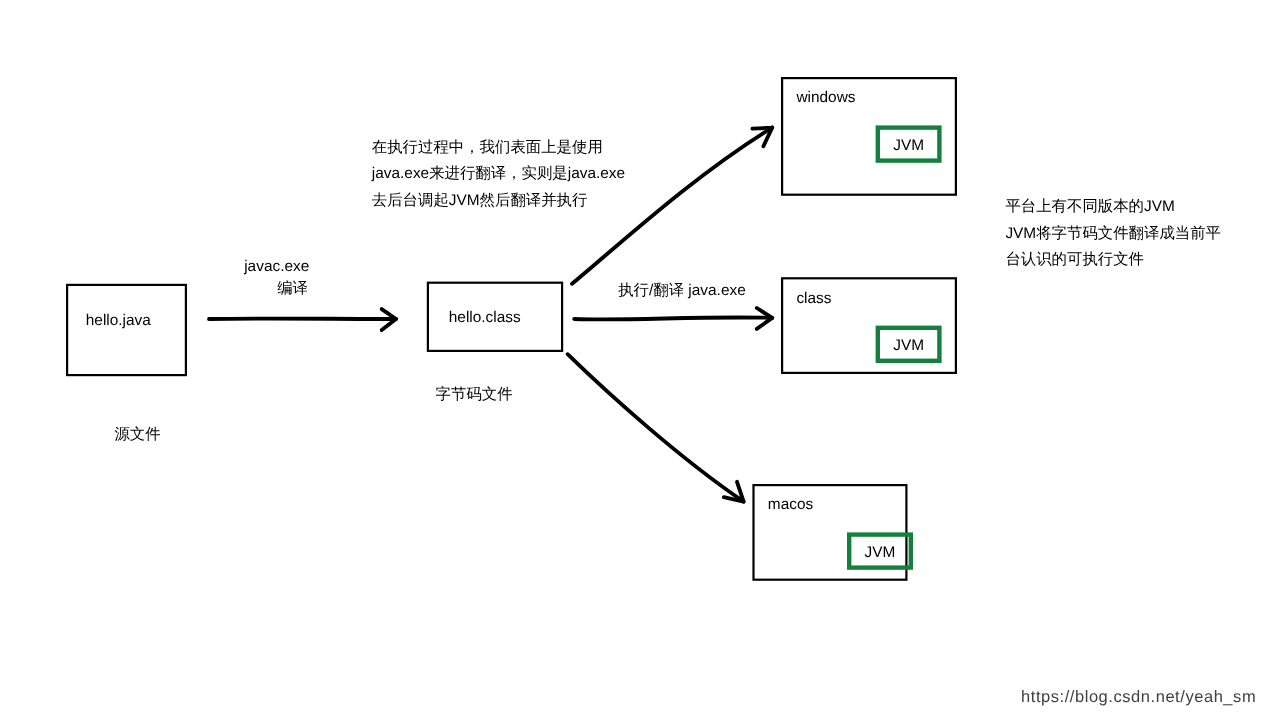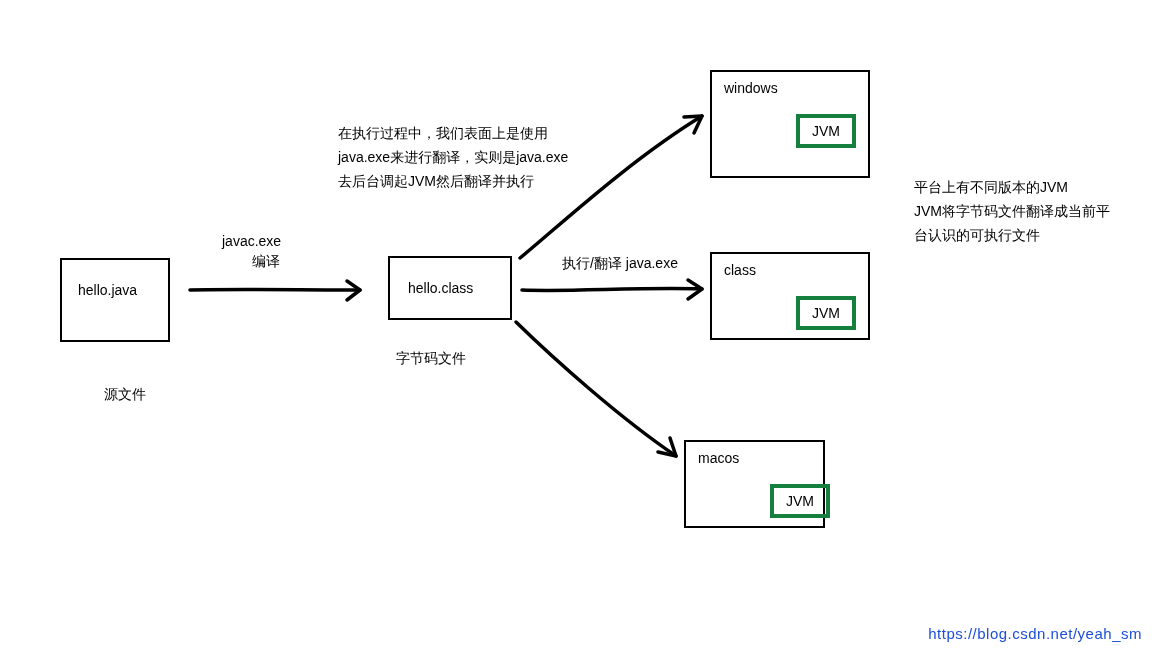--- a/index.html
+++ b/index.html
@@ -32,21 +32,21 @@
     justify-content: center;
   }
   .text {
     position: absolute;
     line-height: 1.7;
   }
   .watermark {
     position: absolute;
     right: 10px;
     bottom: 6px;
-    color: #1d4ed8;
+    color: #404040;
     font-size: 15px;
     font-family: Arial, sans-serif;
     letter-spacing: 0.5px;
   }
   svg.arrows {
     position: absolute;
     top: 0;
     left: 0;
     width: 1152px;
     height: 648px;

